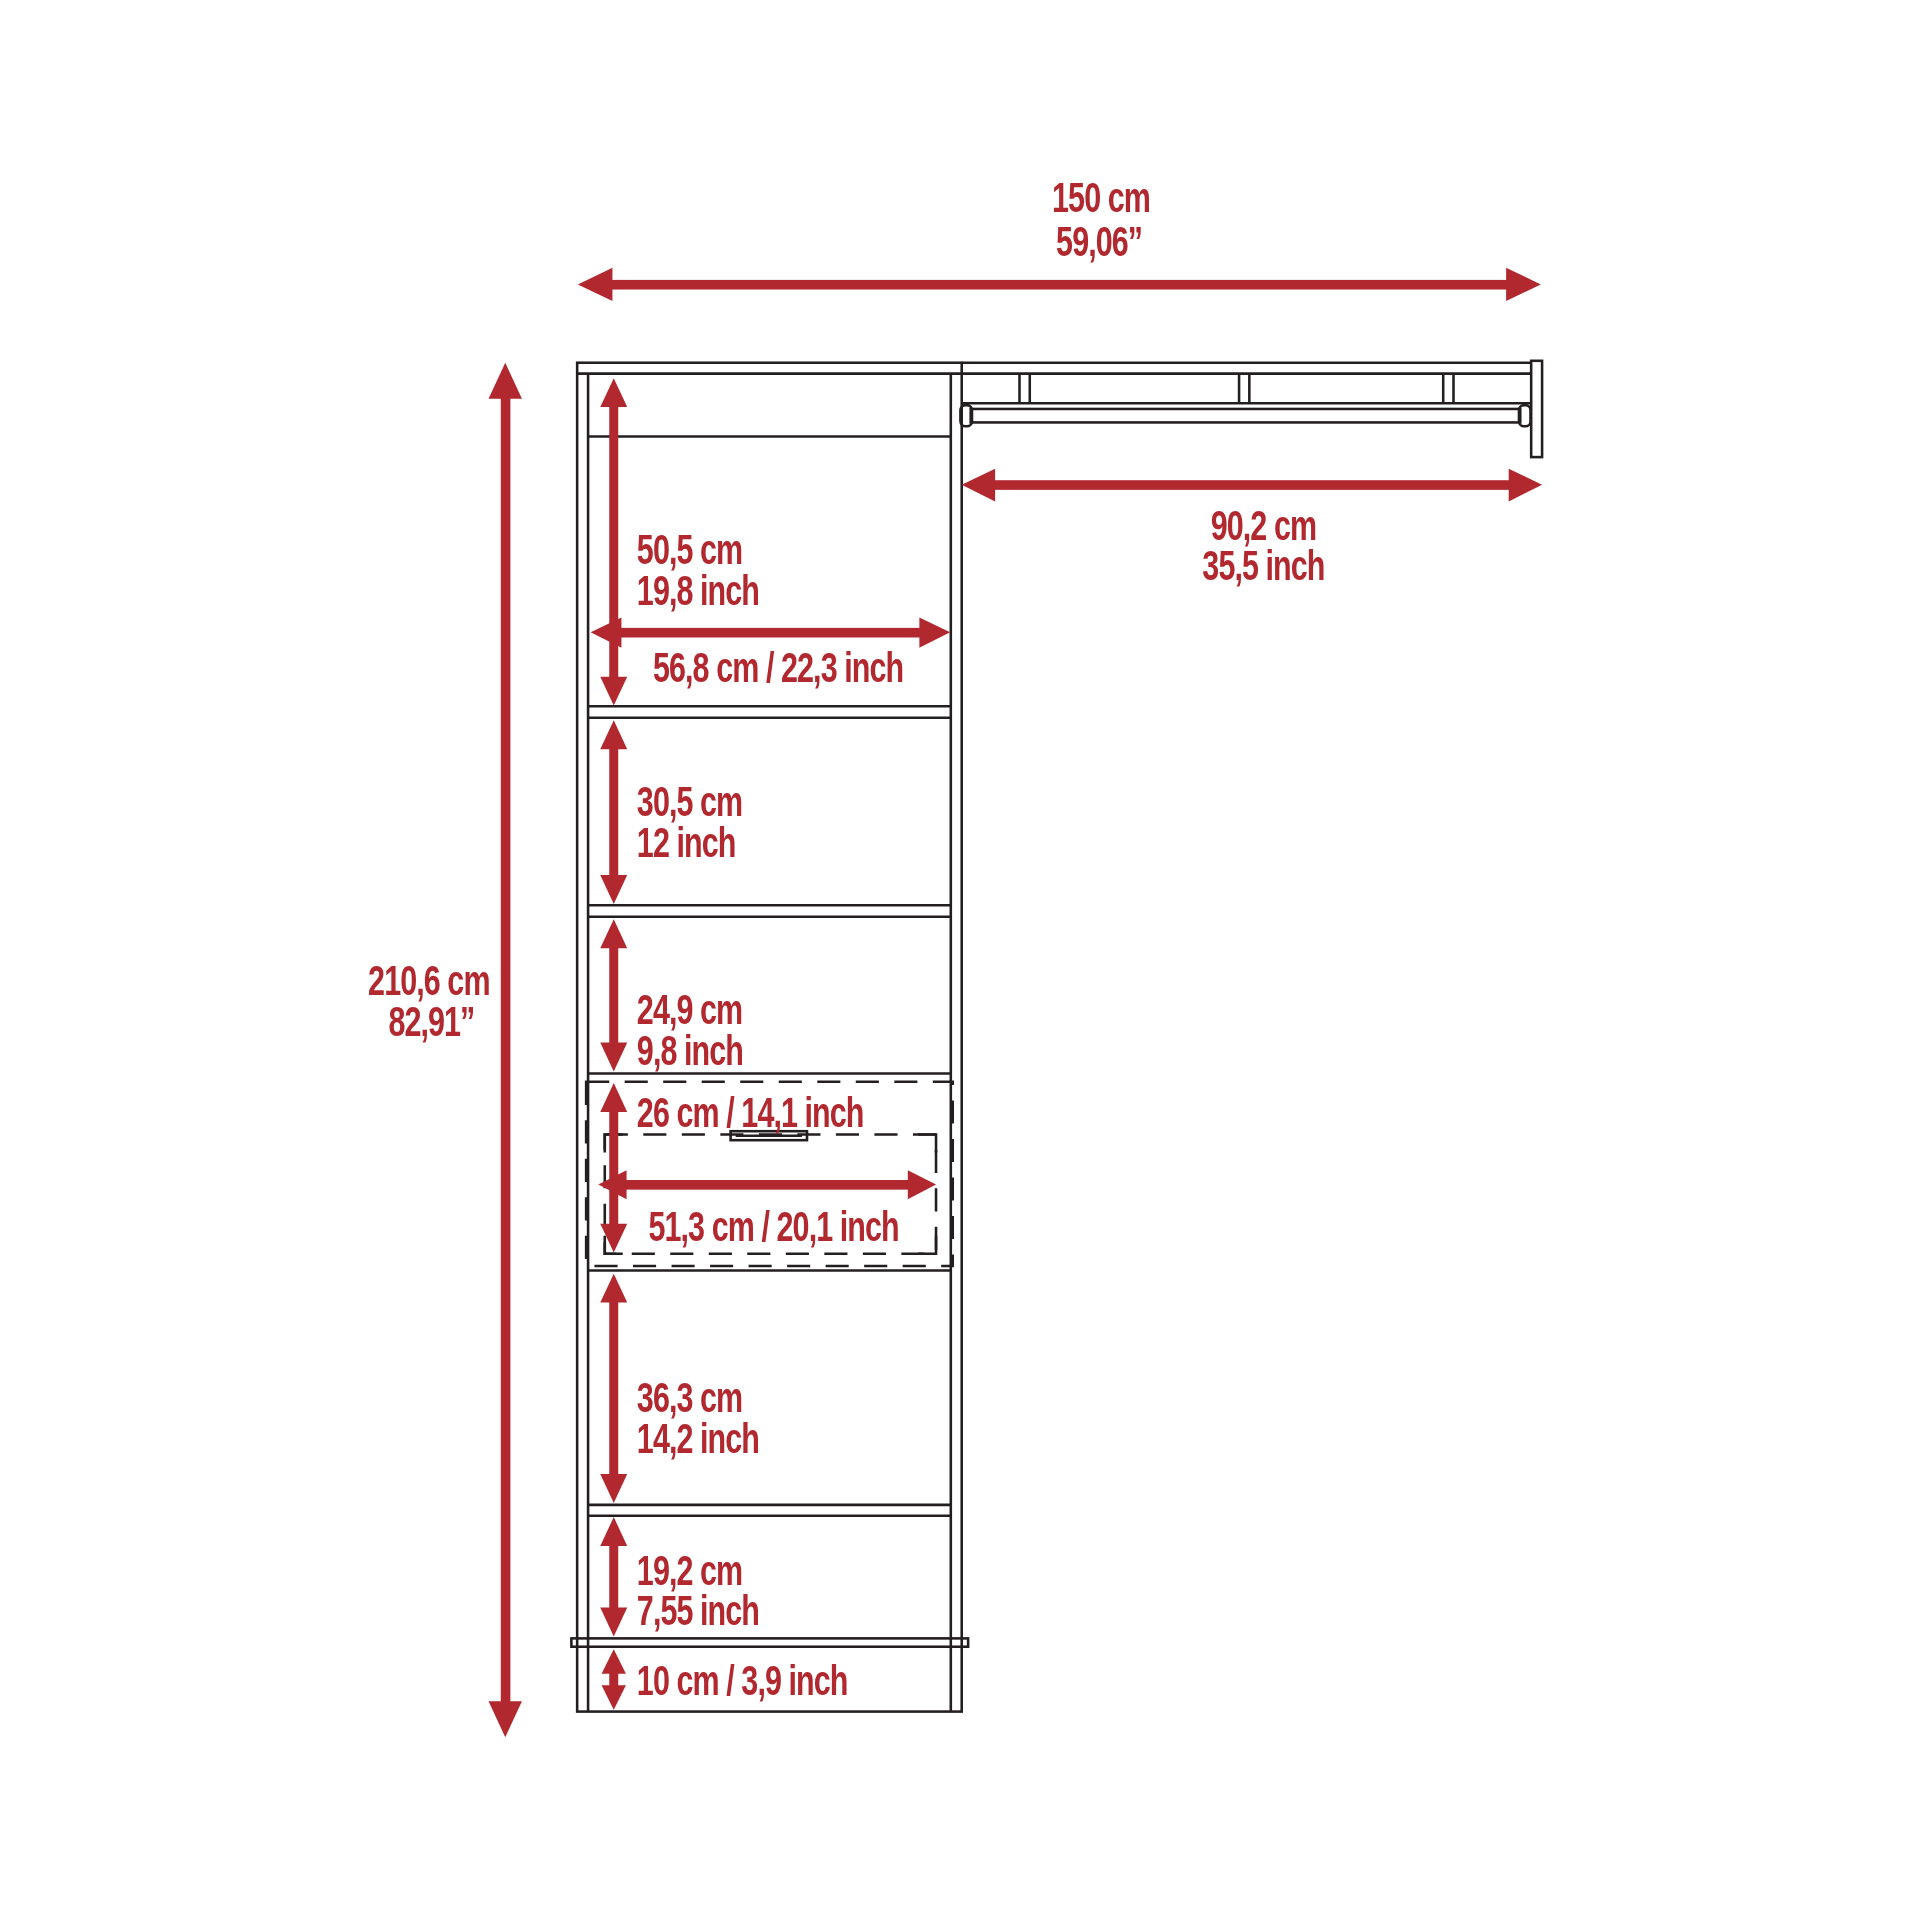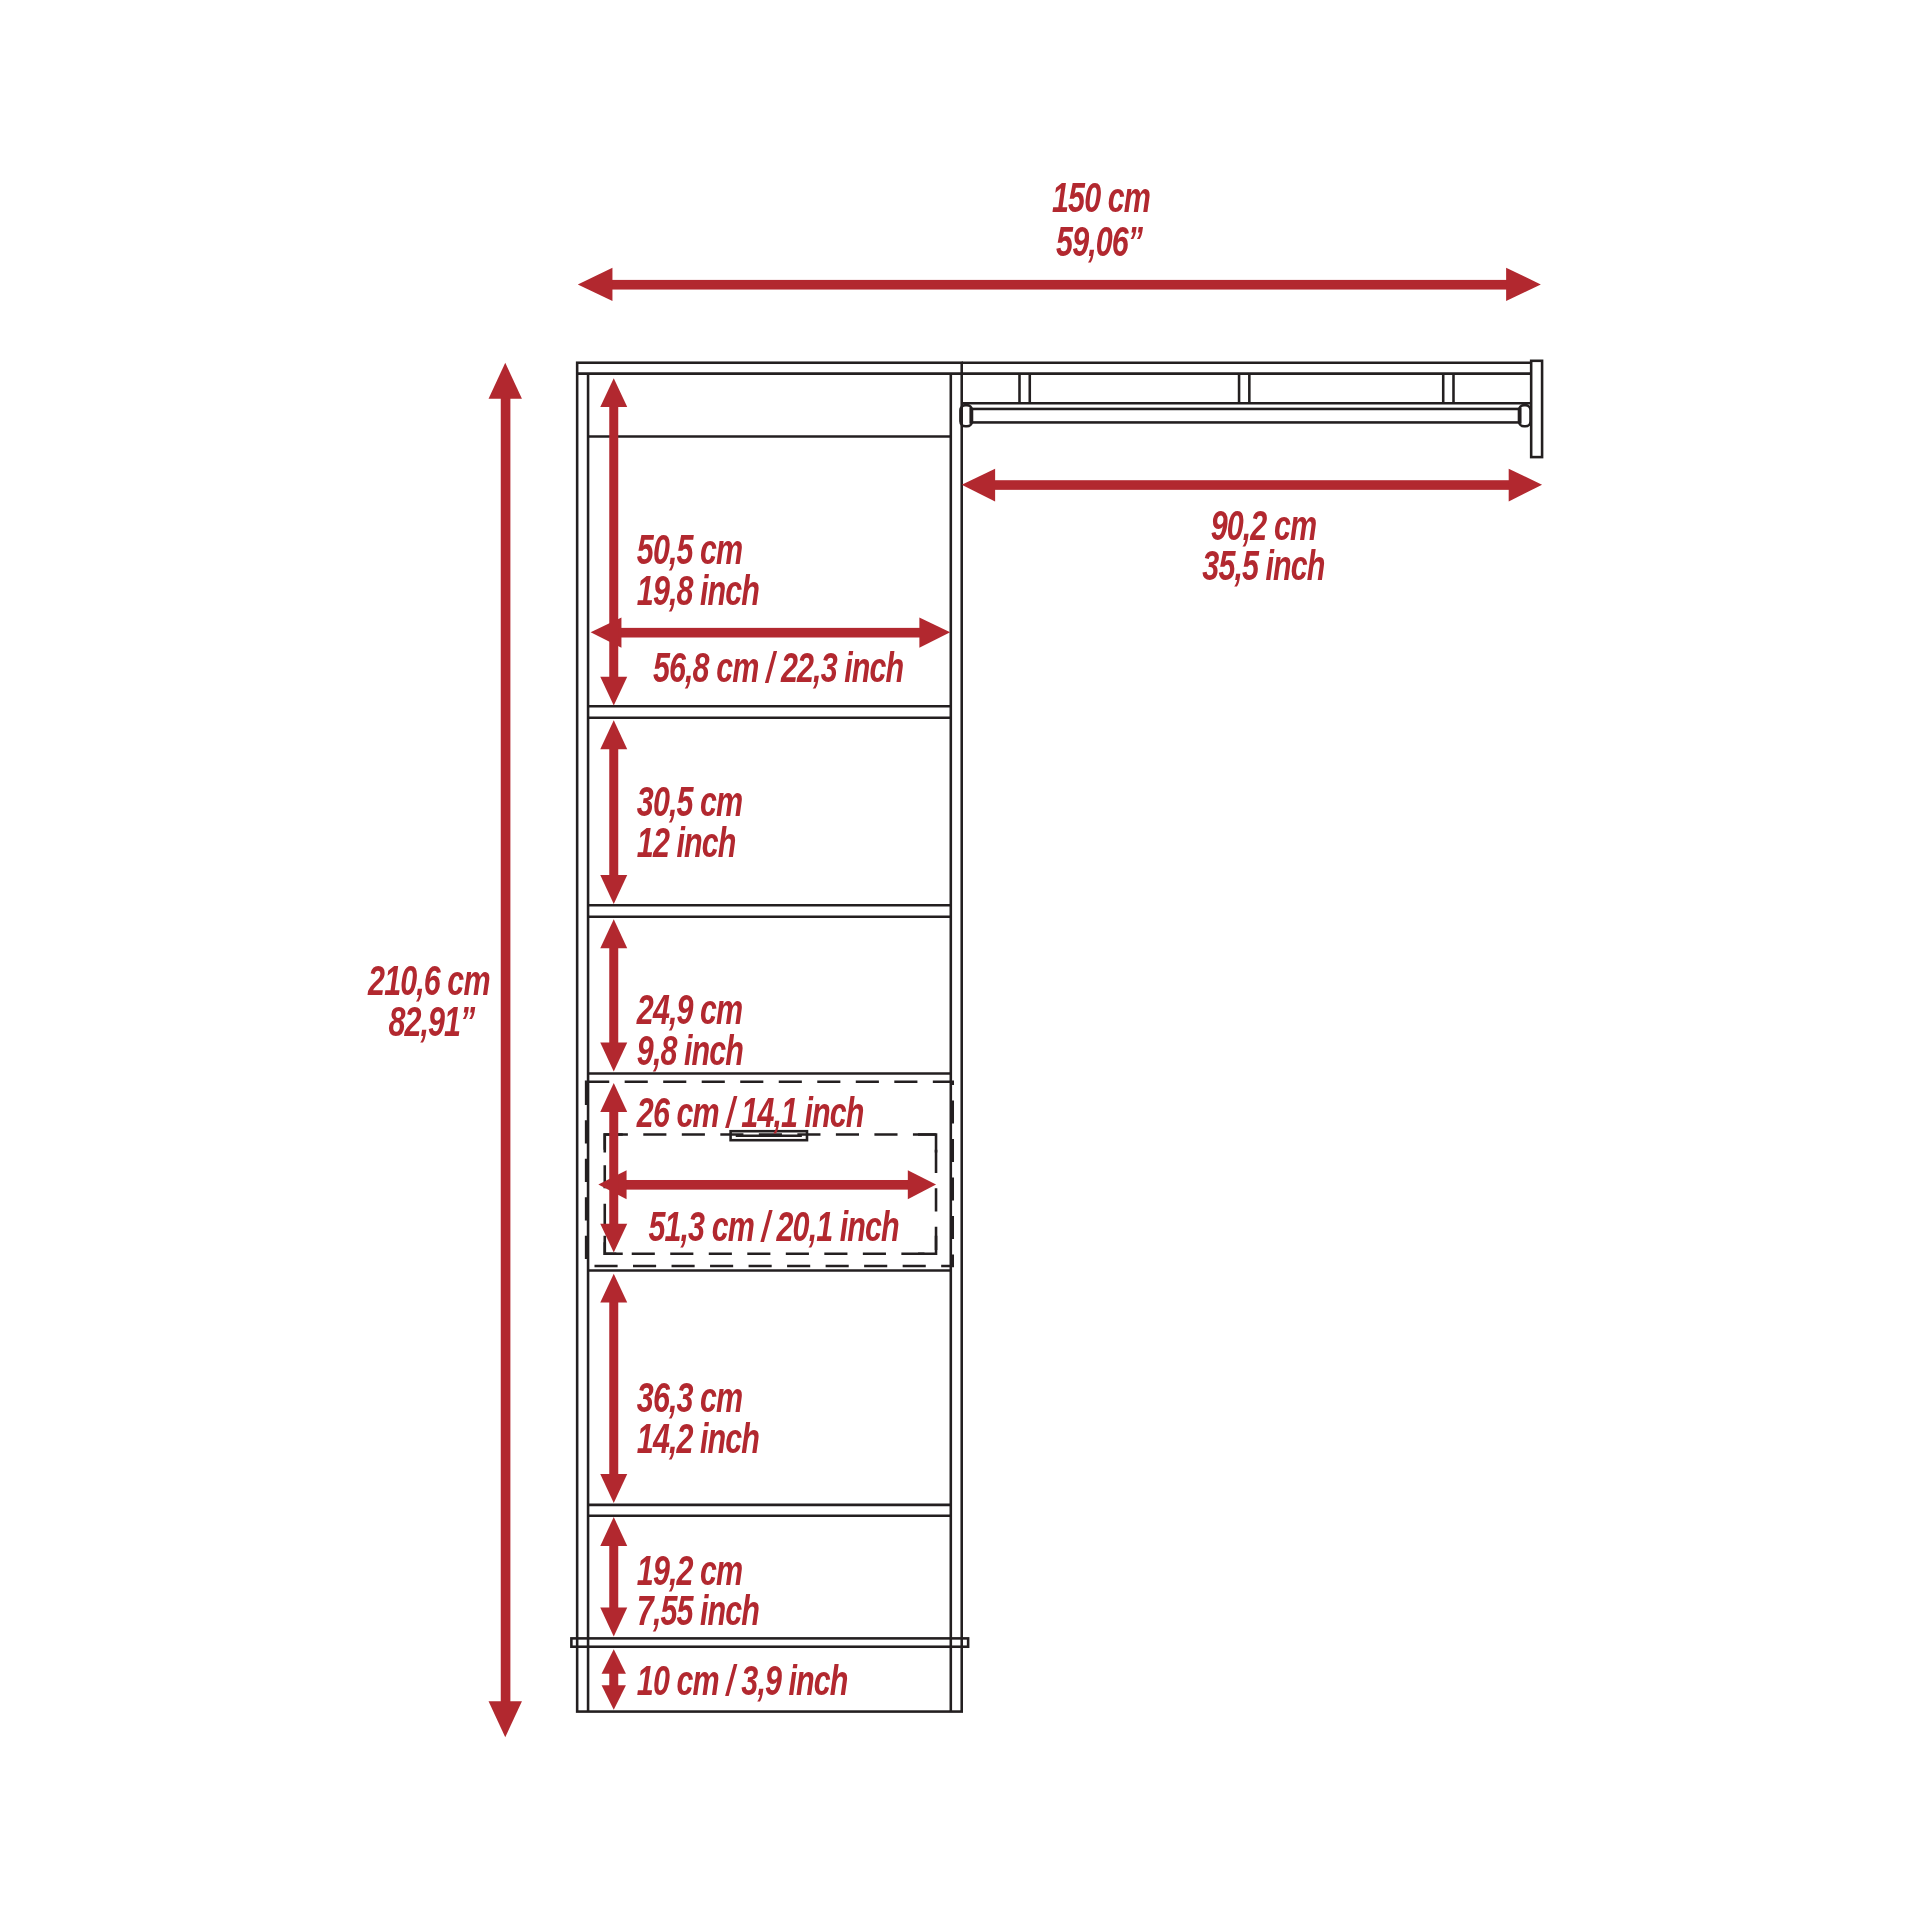--- a/index.html
+++ b/index.html
@@ -1,17 +1,17 @@
 <!DOCTYPE html>
 <html style="--accent: #b2282f; --line: #231f20; --bg: #ffffff;font-size:10.3px"><head>
 <meta charset="utf-8">
 <style>
   :root { --accent:#b2282f; --line:#231f20; --bg:#ffffff; }
   html,body { margin:0; padding:0; background:var(--bg); }
-  .stage { width:100vmin; height:100vmin; margin:0 auto; background:var(--bg);font-style:italic; }
+  .stage { width:100vmin; height:100vmin; margin:0 auto; background:var(--bg); }
   svg { display:block; width:100%; height:100%; }
   .struct { stroke:var(--line); stroke-width:4; fill:none; stroke-linecap:butt; }
   .dashed { stroke:var(--line); stroke-width:4; fill:none; stroke-dasharray:36 24; }
   .red-fill { fill:var(--accent); stroke:none; }
   .dim {
     font-family:"Liberation Sans", sans-serif;
     font-weight:bold;
     font-size:66px;
     letter-spacing:-2px;
     fill:var(--accent);

